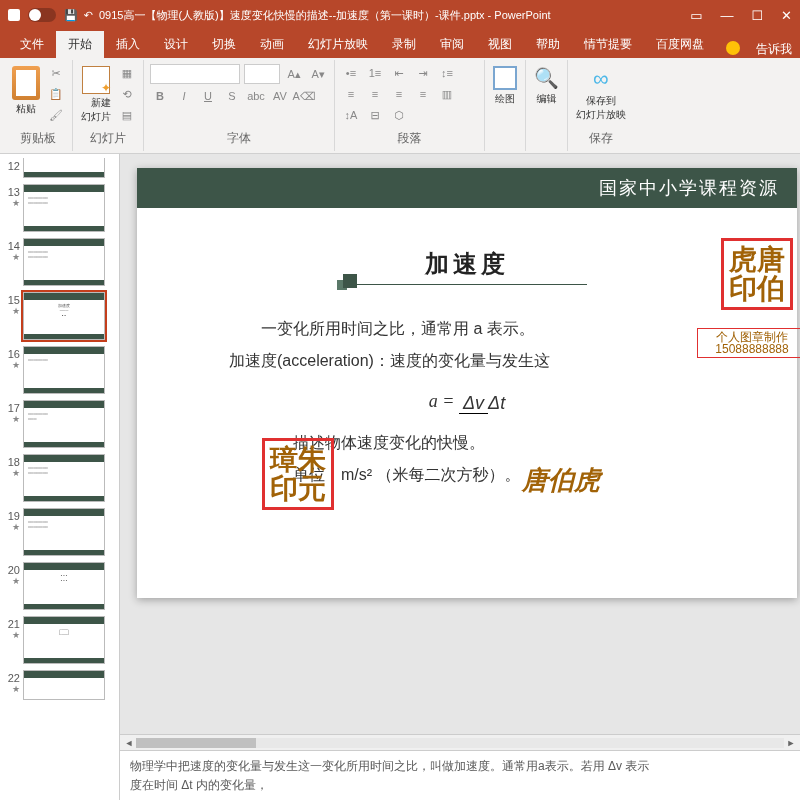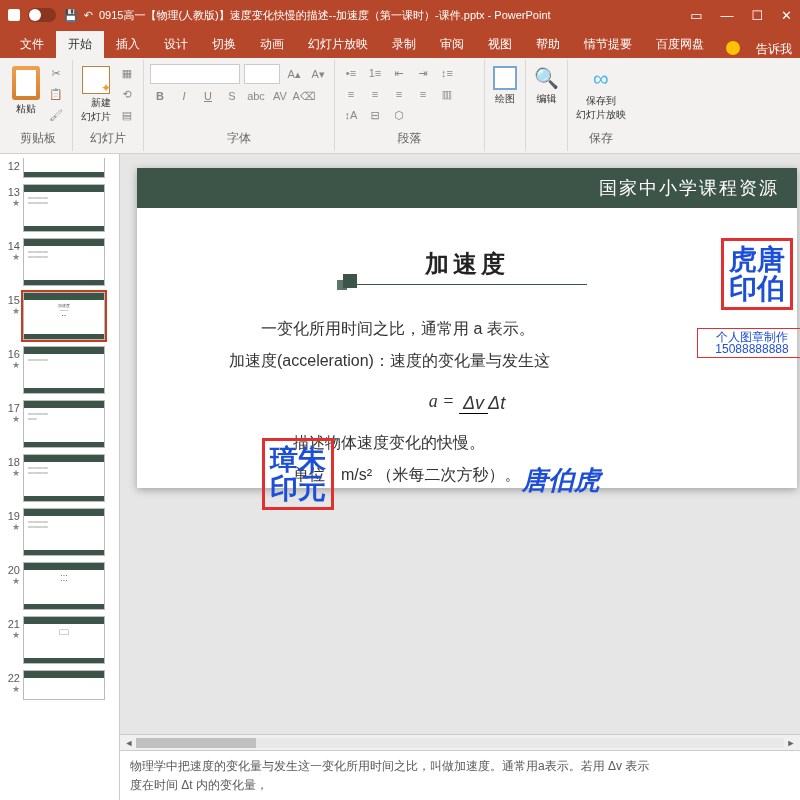--- a/index.html
+++ b/index.html
@@ -31,32 +31,32 @@
 .thumb-num{width:18px;text-align:right;font-size:11px;color:#595959;padding-top:2px}
 .thumb-star{font-size:9px;color:#888}
 .thumb{width:82px;height:48px;background:#fff;border:1px solid #bbb;position:relative;overflow:hidden;font-size:3px}
 .thumb.selected{outline:2px solid #c43e1c}
 .thumb .bar{height:7px;background:#3d5548}
 .thumb .bar.top{position:absolute;top:0;width:100%}
 .thumb .bar.bot{position:absolute;bottom:0;width:100%;height:5px}
 .thumb .mid{position:absolute;top:10px;left:4px;right:4px;font-size:4px;color:#555;line-height:5px}
 .slide-area{flex:1;background:#e6e6e6;display:flex;flex-direction:column;overflow:hidden}
 .slide-wrap{flex:1;display:flex;align-items:flex-start;justify-content:center;padding:14px 0 0 14px;overflow:hidden}
-.slide{width:660px;height:320px;background:#fff;box-shadow:0 2px 8px rgba(0,0,0,0.3);position:relative;font-family:SimSun,serif}
+.slide{width:660px;height:430px;background:#fff;box-shadow:0 2px 8px rgba(0,0,0,0.3);position:relative;font-family:SimSun,serif}
 .slide-header{background:#3d5548;color:#fff;text-align:right;padding:8px 18px;font-size:18px;letter-spacing:2px}
 .slide-title{text-align:center;font-size:24px;font-weight:bold;margin-top:40px;letter-spacing:4px;color:#222}
 .slide-title-line{width:240px;height:1px;background:#3d5548;margin:4px auto;position:relative}
 .slide-title-sq{width:14px;height:14px;background:#3d5548;position:absolute;left:-4px;top:-10px}
 .slide-title-sq2{width:10px;height:10px;background:#5a7868;position:absolute;left:-10px;top:-4px}
 .slide-body{margin:28px 60px 0;font-size:16px;color:#333;line-height:2}
 .formula{text-align:center;font-style:italic;font-size:18px;margin:6px 0;font-family:"Times New Roman",serif}
 .frac{display:inline-block;text-align:center;vertical-align:middle}
 .frac-top{border-bottom:1px solid #000;padding:0 4px}
 .slide-footer{position:absolute;bottom:0;width:100%;background:#3d5548;color:#fff;padding:6px 14px;font-size:13px}
-.stamp{position:absolute;border:3px solid #e03030;color:#1d4ed8;font-family:SimSun;font-weight:bold;text-align:center;line-height:1}
+.stamp{position:absolute;border:3px solid #e03030;color:#a16207;font-family:SimSun;font-weight:bold;text-align:center;line-height:1}
 .stamp.sq{width:72px;height:72px;font-size:28px;padding:4px;display:flex;flex-wrap:wrap;align-items:center;justify-content:center}
 .stamp.rect{border:1px solid #e03030;font-size:12px;padding:2px 4px;font-weight:normal}
 .stamp.text{border:none;font-size:26px;font-weight:bold;font-style:italic}
 .scrollh{height:16px;background:#f0f0f0;border-top:1px solid #ccc;display:flex;align-items:center;padding:2px}
 .scrollh .track{flex:1;height:10px;background:#e8e8e8;position:relative}
 .scrollh .sthumb{position:absolute;left:0;width:120px;height:10px;background:#c0c0c0}
 .scrollh .arr{width:14px;font-size:9px;color:#666;text-align:center}
 .notes{height:50px;background:#fff;border-top:1px solid #ccc;padding:6px 10px;font-size:12px;color:#595959;overflow:hidden;line-height:1.6}
 .ico-paste{width:28px;height:34px;background:linear-gradient(#f0a050,#d08030);border-radius:3px;position:relative}
 .ico-paste::before{content:"";position:absolute;top:4px;left:4px;right:4px;bottom:4px;background:#fff}

